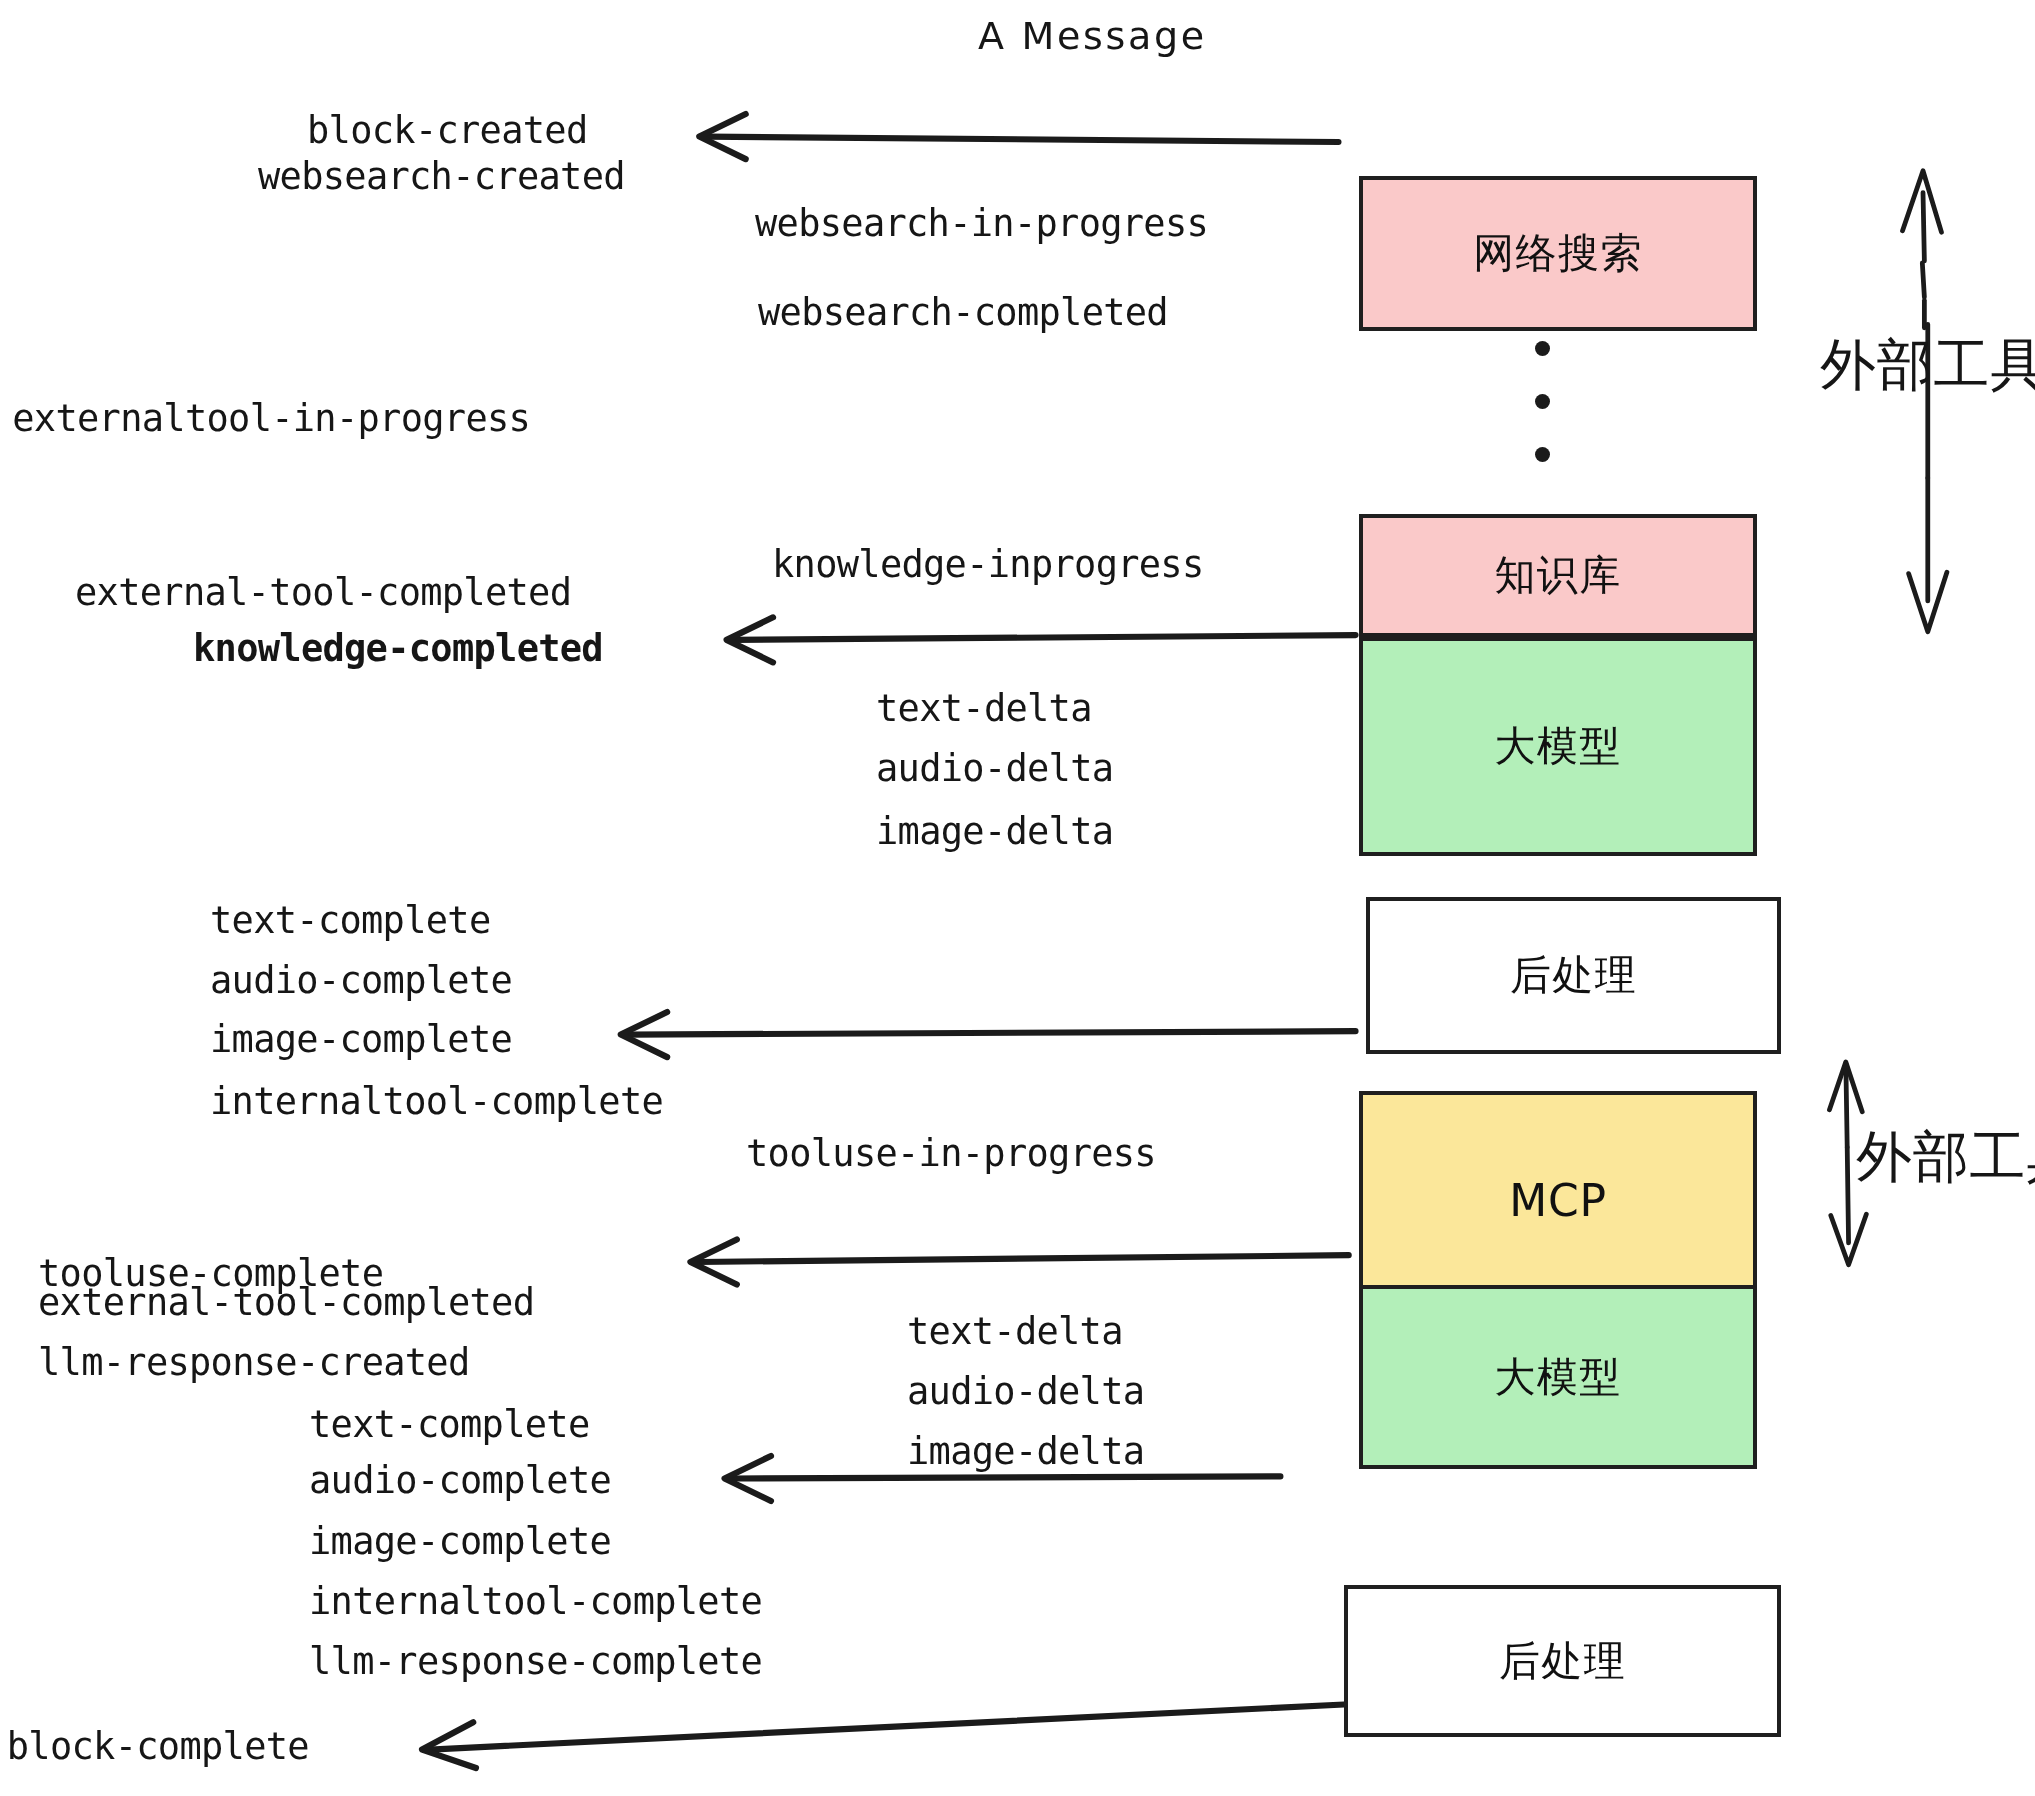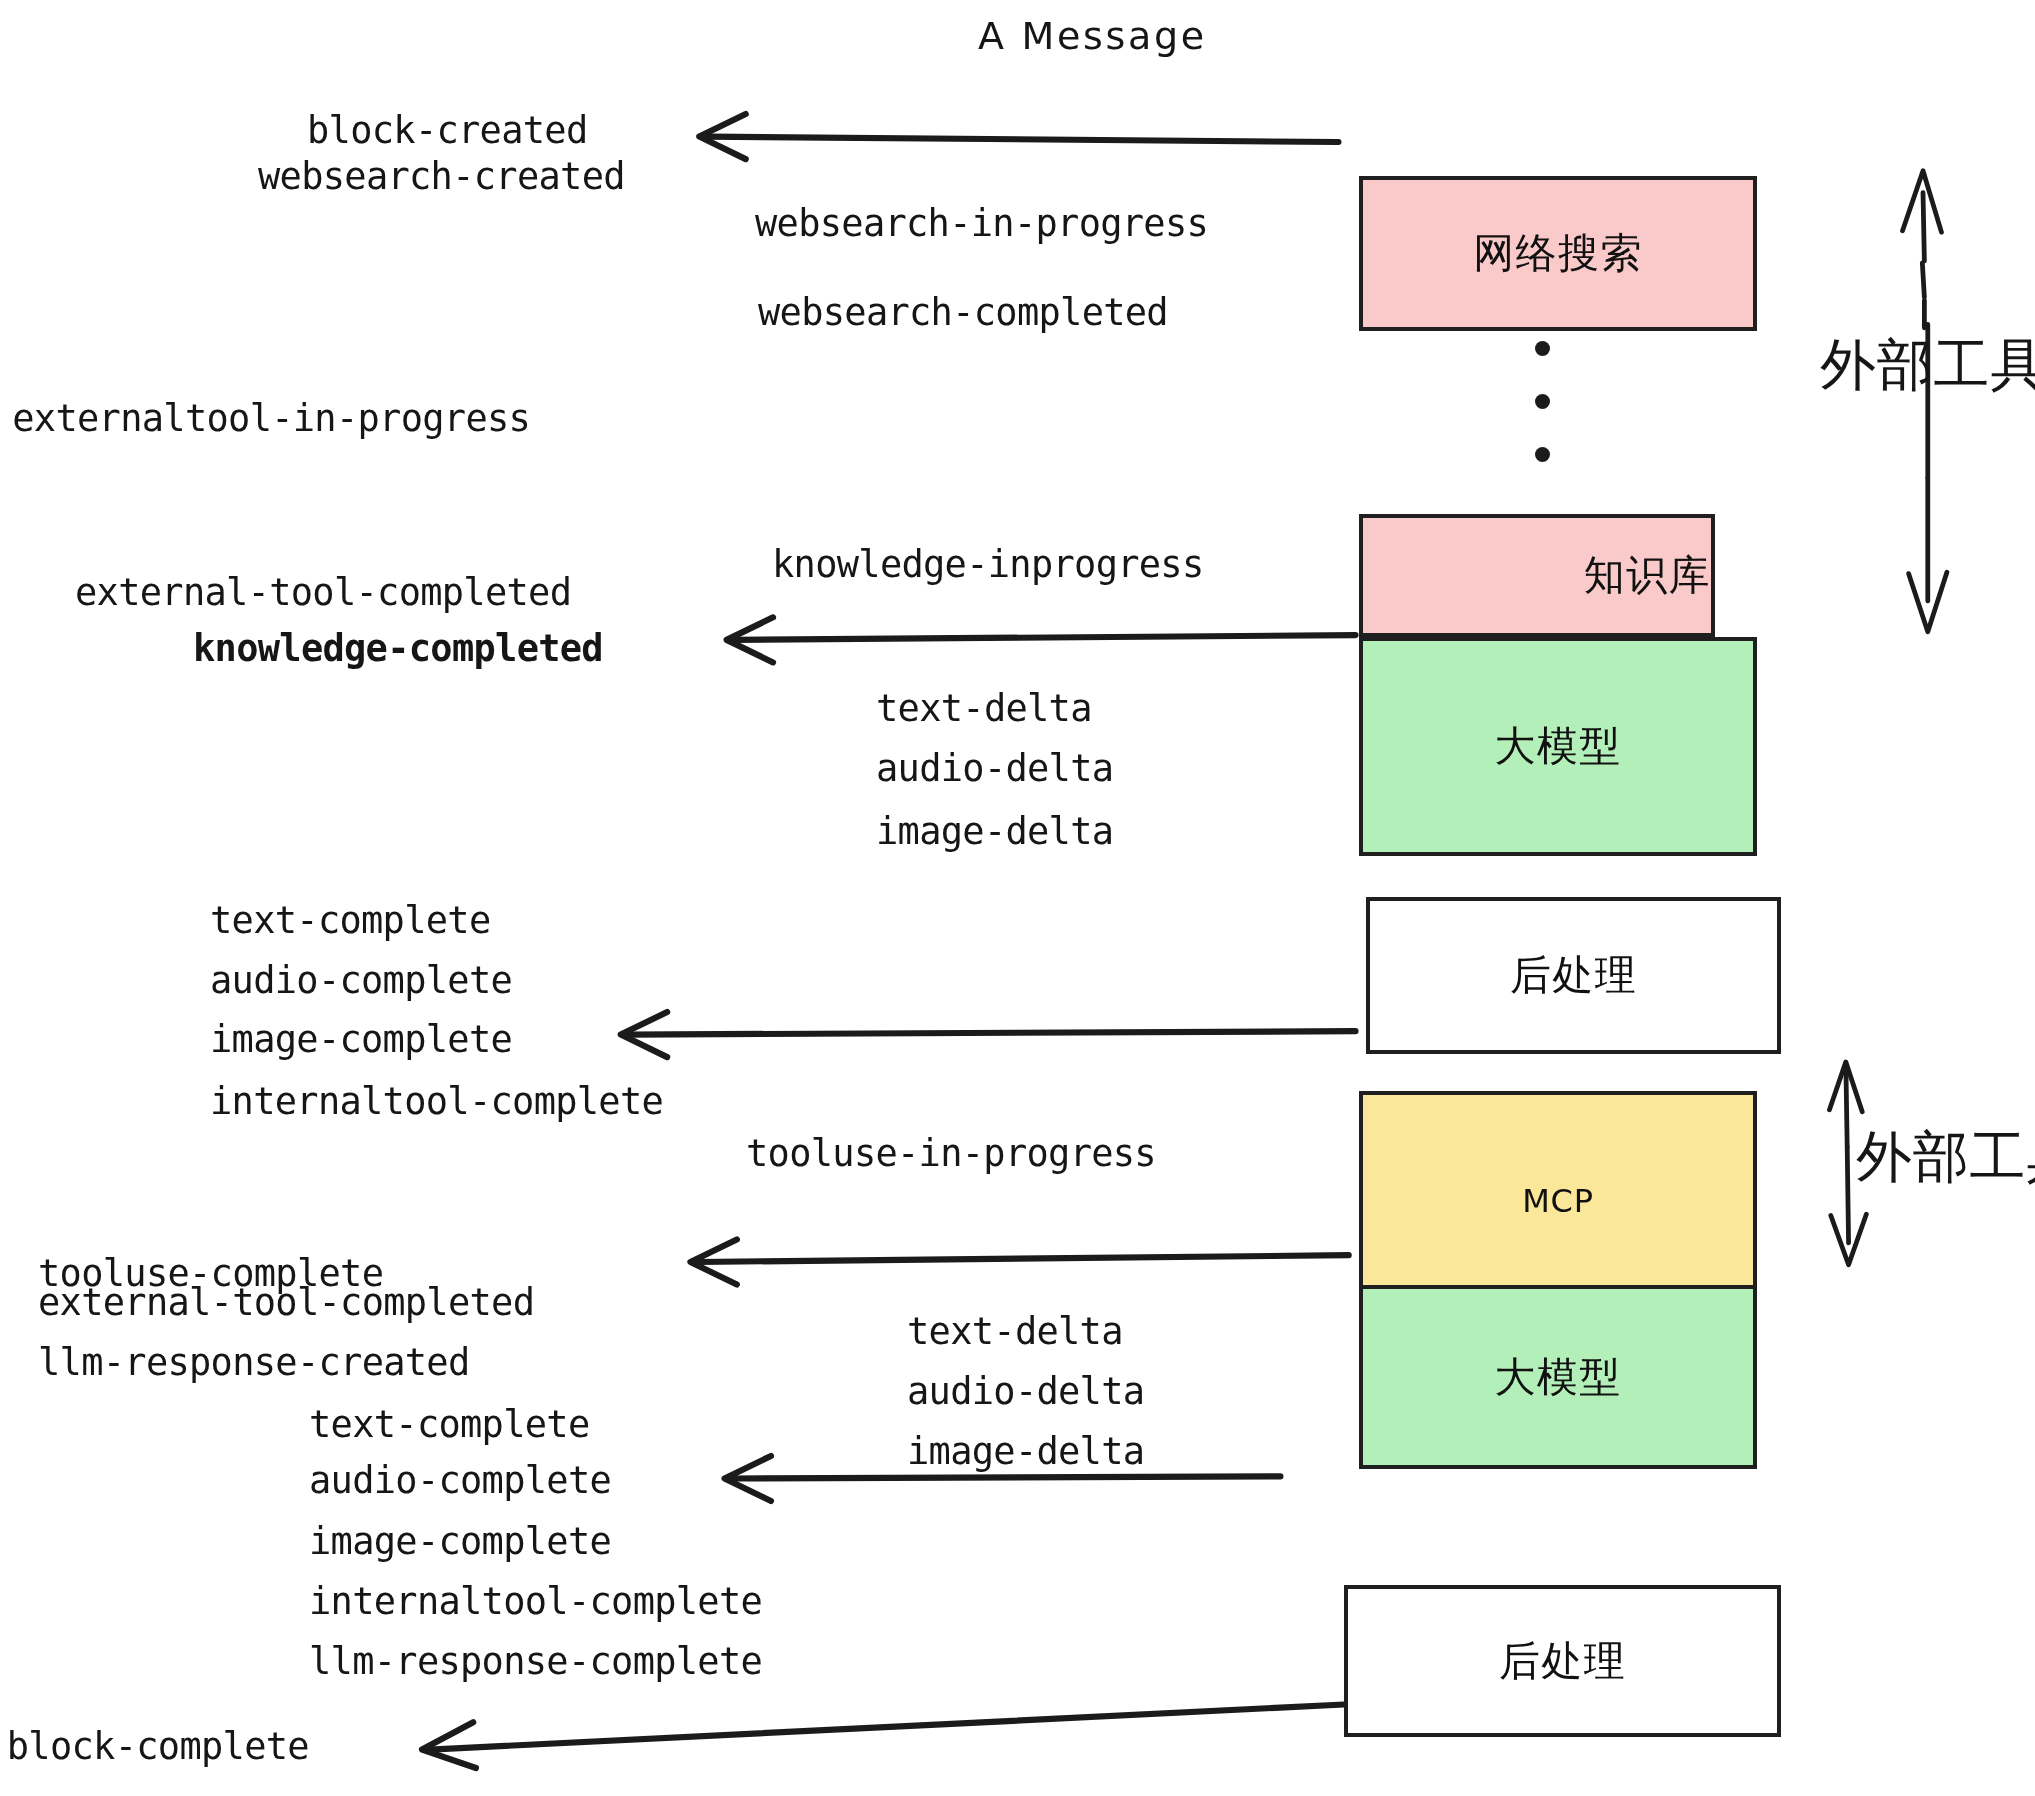--- a/index.html
+++ b/index.html
@@ -42,21 +42,21 @@
     display:flex;
     align-items:center;
     justify-content:center;
     font-family:"DejaVu Sans","Liberation Sans",sans-serif;
     font-size:41px;
     color:#111;
     letter-spacing:1.4px;
   }
   .box.mcp{
     font-family:"DejaVu Sans","Liberation Sans",sans-serif;
-    font-size:32px;
+    font-size:44px;
     letter-spacing:0.7px;
   }
   
   .dots{ position:absolute; }
   .dots i{
     display:block;
     width:15px;height:15px;
     border-radius:50%;
     background:#1b1b1b;
     margin-bottom:38px;
@@ -182,21 +182,21 @@
   <div class="box" style="left:1359px;top:176px;width:398px;height:155px;background:#fac9c9;">
     <span>网络搜索</span>
   </div>
 
   <div class="dots" style="left:1535px;top:341px;">
     <i></i>
     <i></i>
     <i></i>
   </div>
 
-  <div class="box" style="left:1359px;top:514px;width:356px;height:123px;background:#fac9c9;justify-content:flex-end;">
+  <div class="box" style="left:1359px;top:514px;width:398px;height:123px;background:#fac9c9;">
     <span>知识库</span>
   </div>
 
   <div class="box" style="left:1359px;top:637px;width:398px;height:219px;background:#b3efb9;">
     <span>大模型</span>
   </div>
 
   <div class="box" style="left:1366px;top:897px;width:415px;height:157px;background:#ffffff;">
     <span>后处理</span>
   </div>

